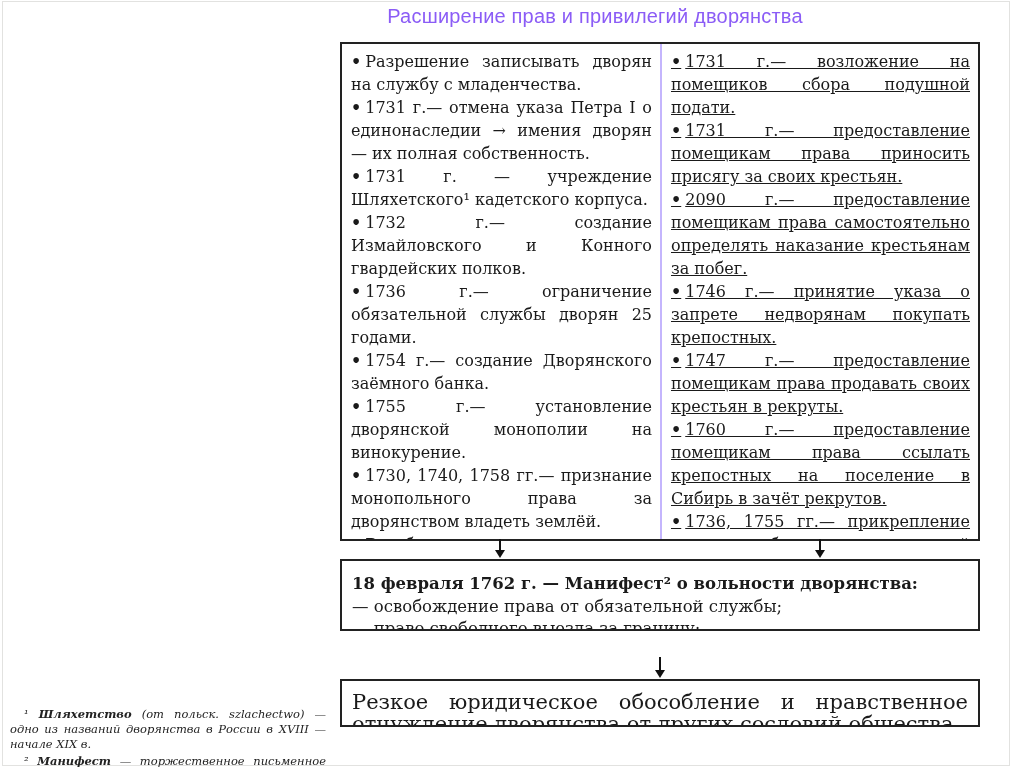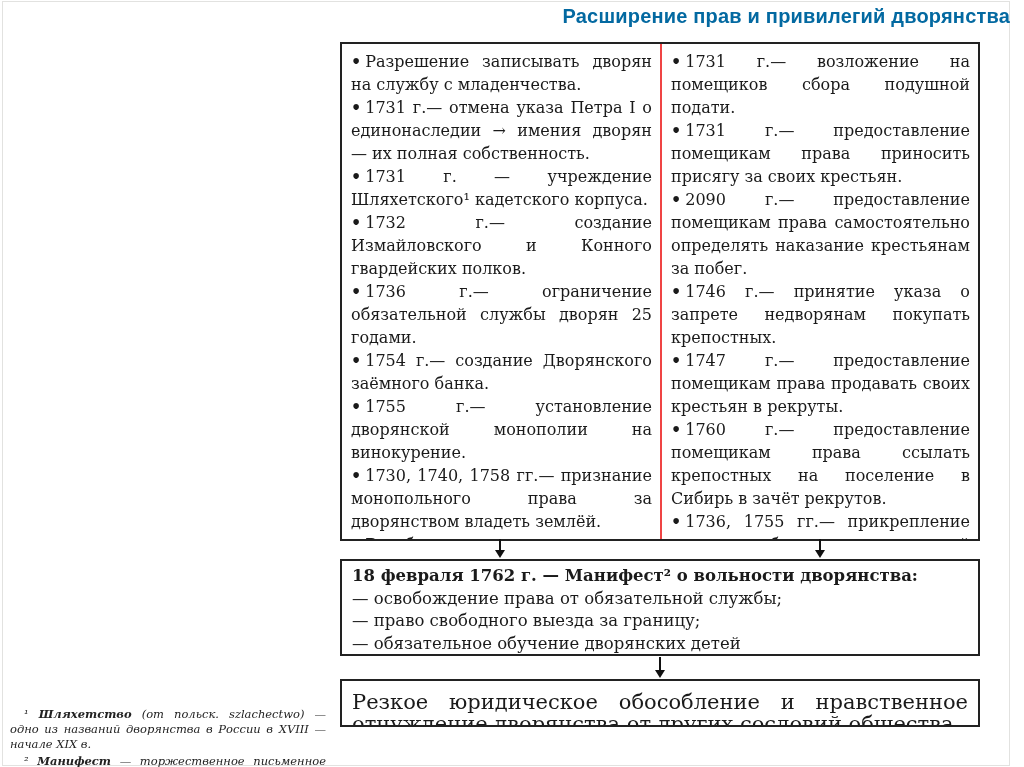--- a/index.html
+++ b/index.html
@@ -6,44 +6,44 @@
   .slide{
     position:relative;width:1024px;height:767px;background:#ffffff;
     font-family:"DejaVu Serif","Liberation Serif",serif;color:#1a1a1a;
     overflow:hidden;
   }
   .frame{
     position:absolute;left:2px;top:1px;right:14px;bottom:1px;
     border:1px solid #e2e2e0;pointer-events:none;
   }
   .title{
-    position:absolute;top:5px;left:180px;width:830px;text-align:right;
+    position:absolute;top:5px;left:180px;width:830px;text-align:center;
     font-family:"Liberation Sans","DejaVu Sans",sans-serif;
-    font-weight:bold;font-size:20px;letter-spacing:0.2px;color:#0369a1;
+    font-weight:normal;font-size:20px;letter-spacing:0.2px;color:#8b5cf6;
   }
   .main-box{
     position:absolute;left:340px;top:42px;width:640px;height:499px;
     border:2px solid #222;box-sizing:border-box;display:flex;
   }
   .col{
     width:50%;box-sizing:border-box;padding:6px 8px 4px 9px;
     font-size:16px;line-height:23px;overflow:hidden;
   }
-  .col.right{border-left:2px solid #ef4444;}
+  .col.right{border-left:2px solid #c4b5fd;text-decoration:underline;}
   .col p{margin:0;text-align:justify;}
   .col p .bullet{font-weight:bold;margin-right:4px;}
   .arrow{position:absolute;width:20px;display:flex;flex-direction:column;align-items:center;}
   .arrow .shaft{width:2px;background:#111;flex:1;}
   .arrow .head{width:0;height:0;border-left:5px solid transparent;border-right:5px solid transparent;border-top:8px solid #111;}
   .arrow.a-left{left:490px;top:539px;height:19px;}
   .arrow.a-right{left:810px;top:539px;height:19px;}
   .arrow.a-mid{left:650px;top:657px;height:21px;}
   .manifesto-box{
-    position:absolute;left:340px;top:559px;width:640px;height:97px;
-    border:2px solid #222;box-sizing:border-box;padding:4px 10px 2px 10px;
+    position:absolute;left:340px;top:559px;width:640px;height:72px;
+    border:2px solid #222;box-sizing:border-box;padding:12px 10px 2px 10px;
     font-size:16.5px;line-height:22.5px;overflow:hidden;
   }
   .manifesto-box .heading{font-weight:bold;margin:0;}
   .manifesto-box p{margin:0;}
   .outcome-box{
     position:absolute;left:340px;top:679px;width:640px;height:48px;
     border:2px solid #222;box-sizing:border-box;padding:11px 10px;
     font-size:21px;line-height:21.5px;text-align:justify;overflow:hidden;
   }
   .footnotes{

